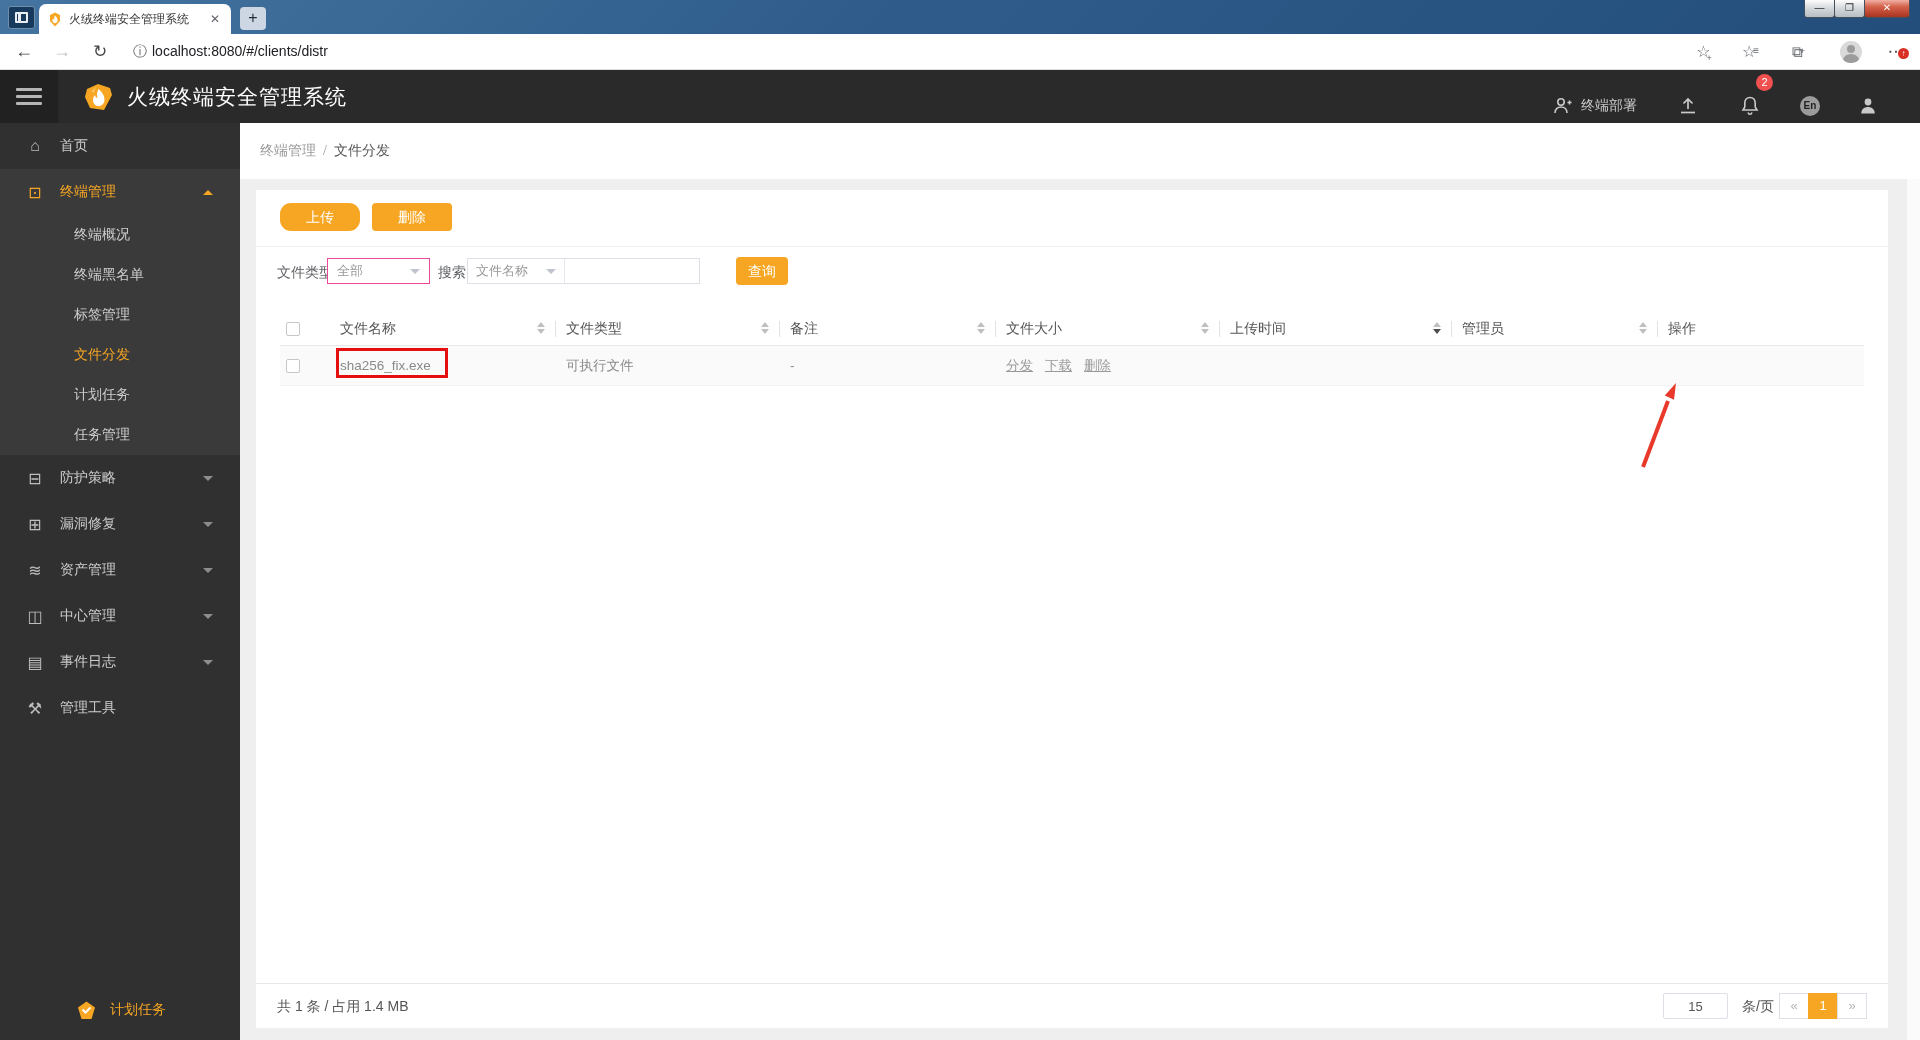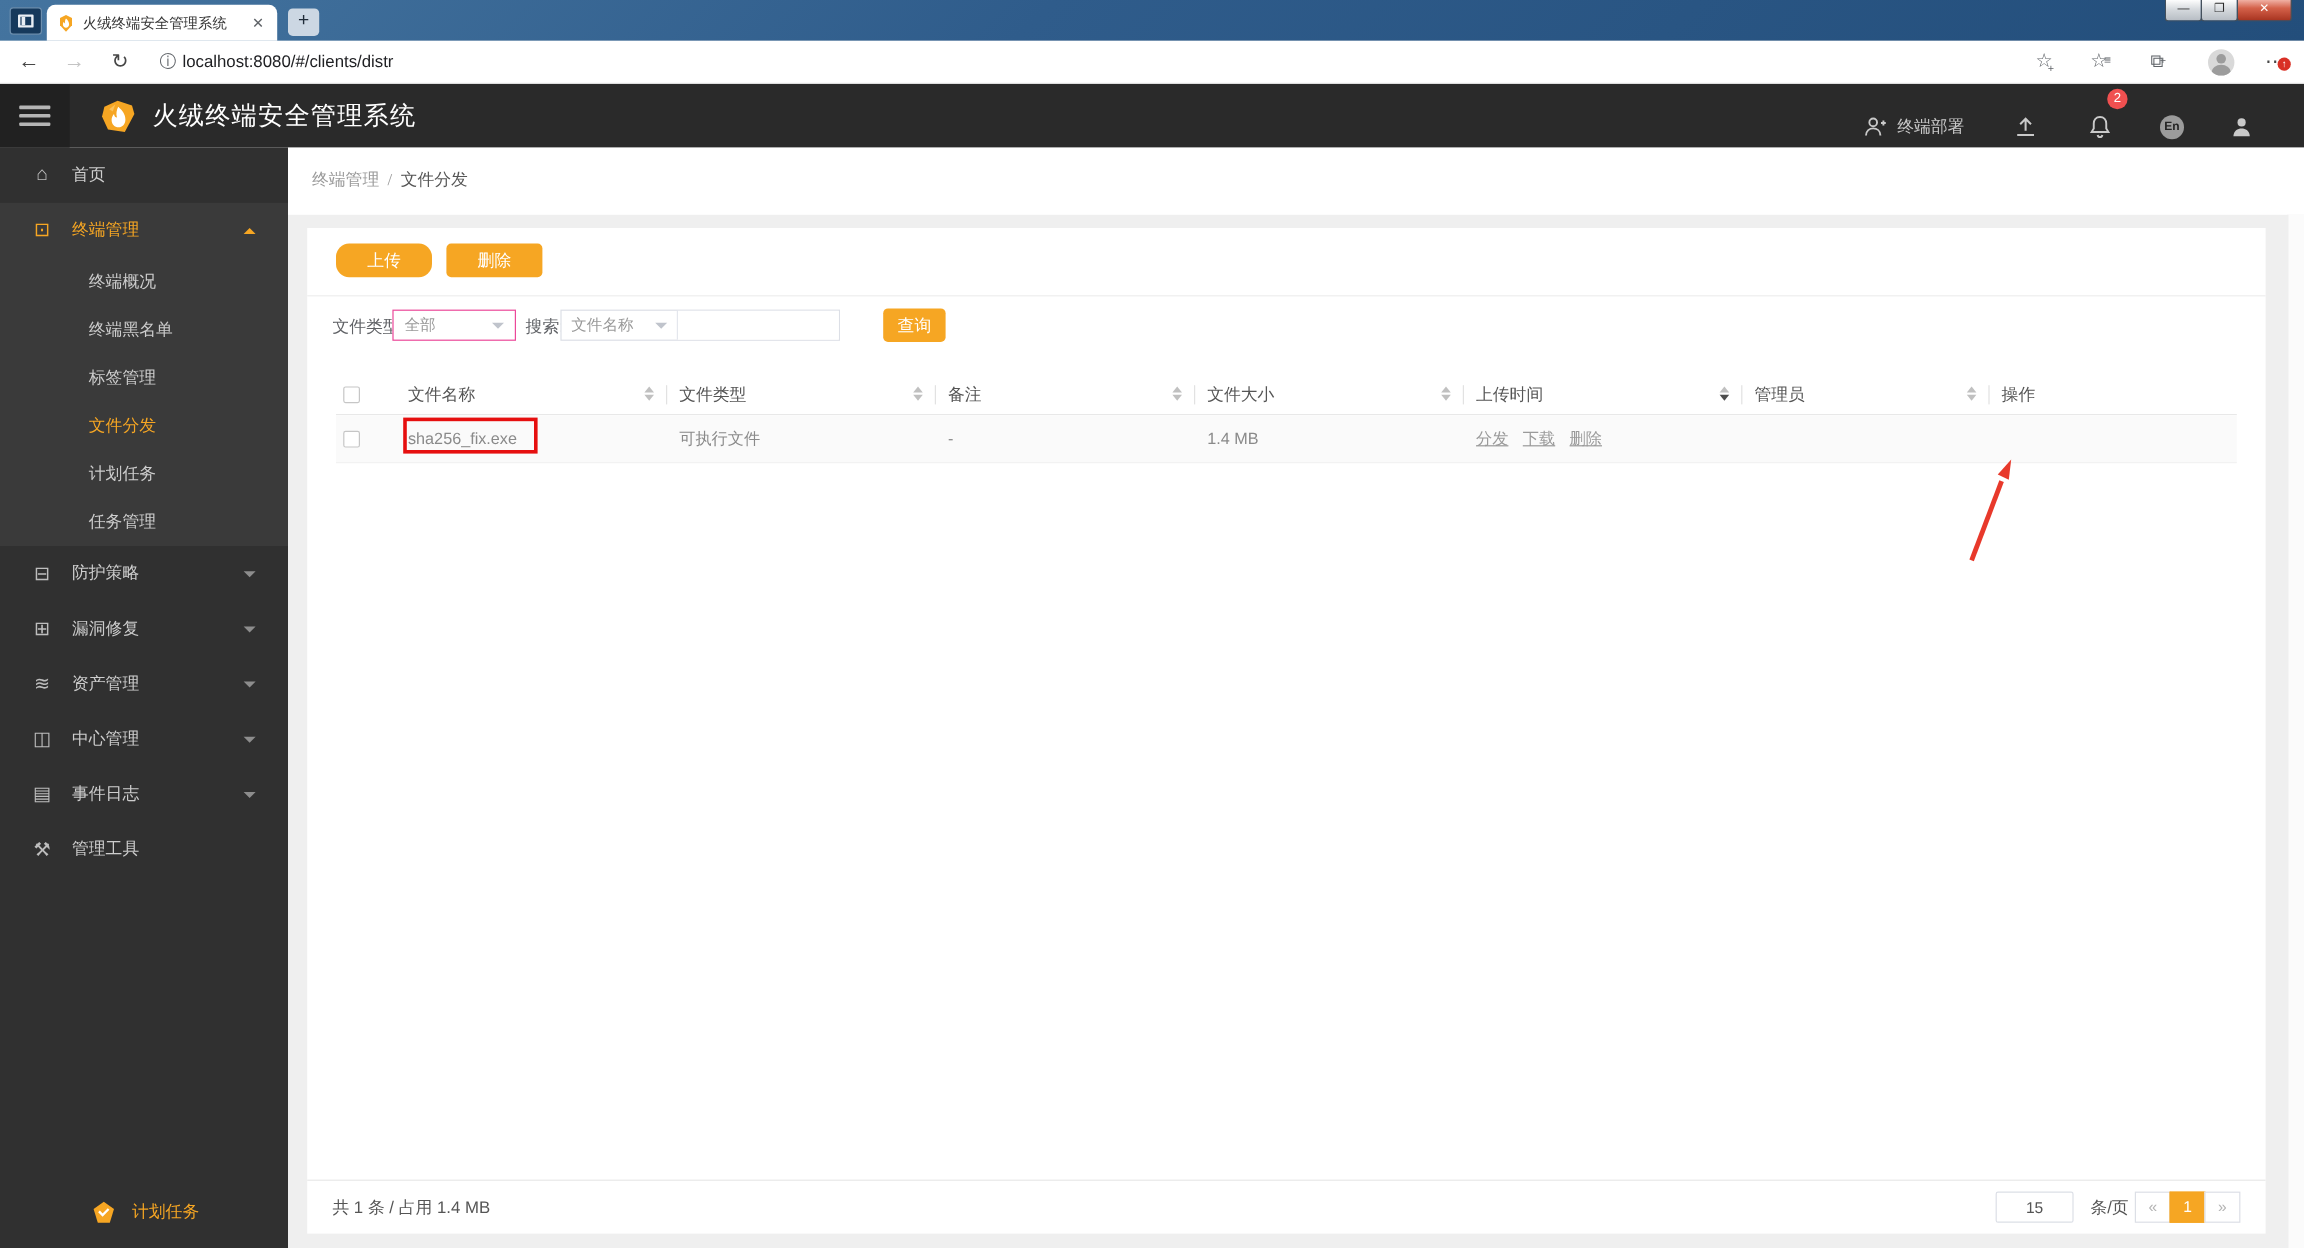--- a/index.html
+++ b/index.html
@@ -352,21 +352,20 @@
           </div>
         </div>
       <div id="tbody">
           <div class="trow">
             <div class="td" style="width: 50px; padding-left: 0px;">
               <span class="cb"></span>
             </div>
             <div class="td" style="width: 226px;">sha256_fix.exe</div>
             <div class="td" style="width: 224px;">可执行文件</div>
             <div class="td" style="width: 216px;">-</div>
-            <div class="td" style="width: 224px;">1.4 MB</div>
             <div class="td actions" style="width: 206px;">
               <a>分发</a>
               <a>下载</a>
               <a>删除</a>
             </div>
           </div>
         </div>
     </div>
 
     <div class="anno-box"></div>

